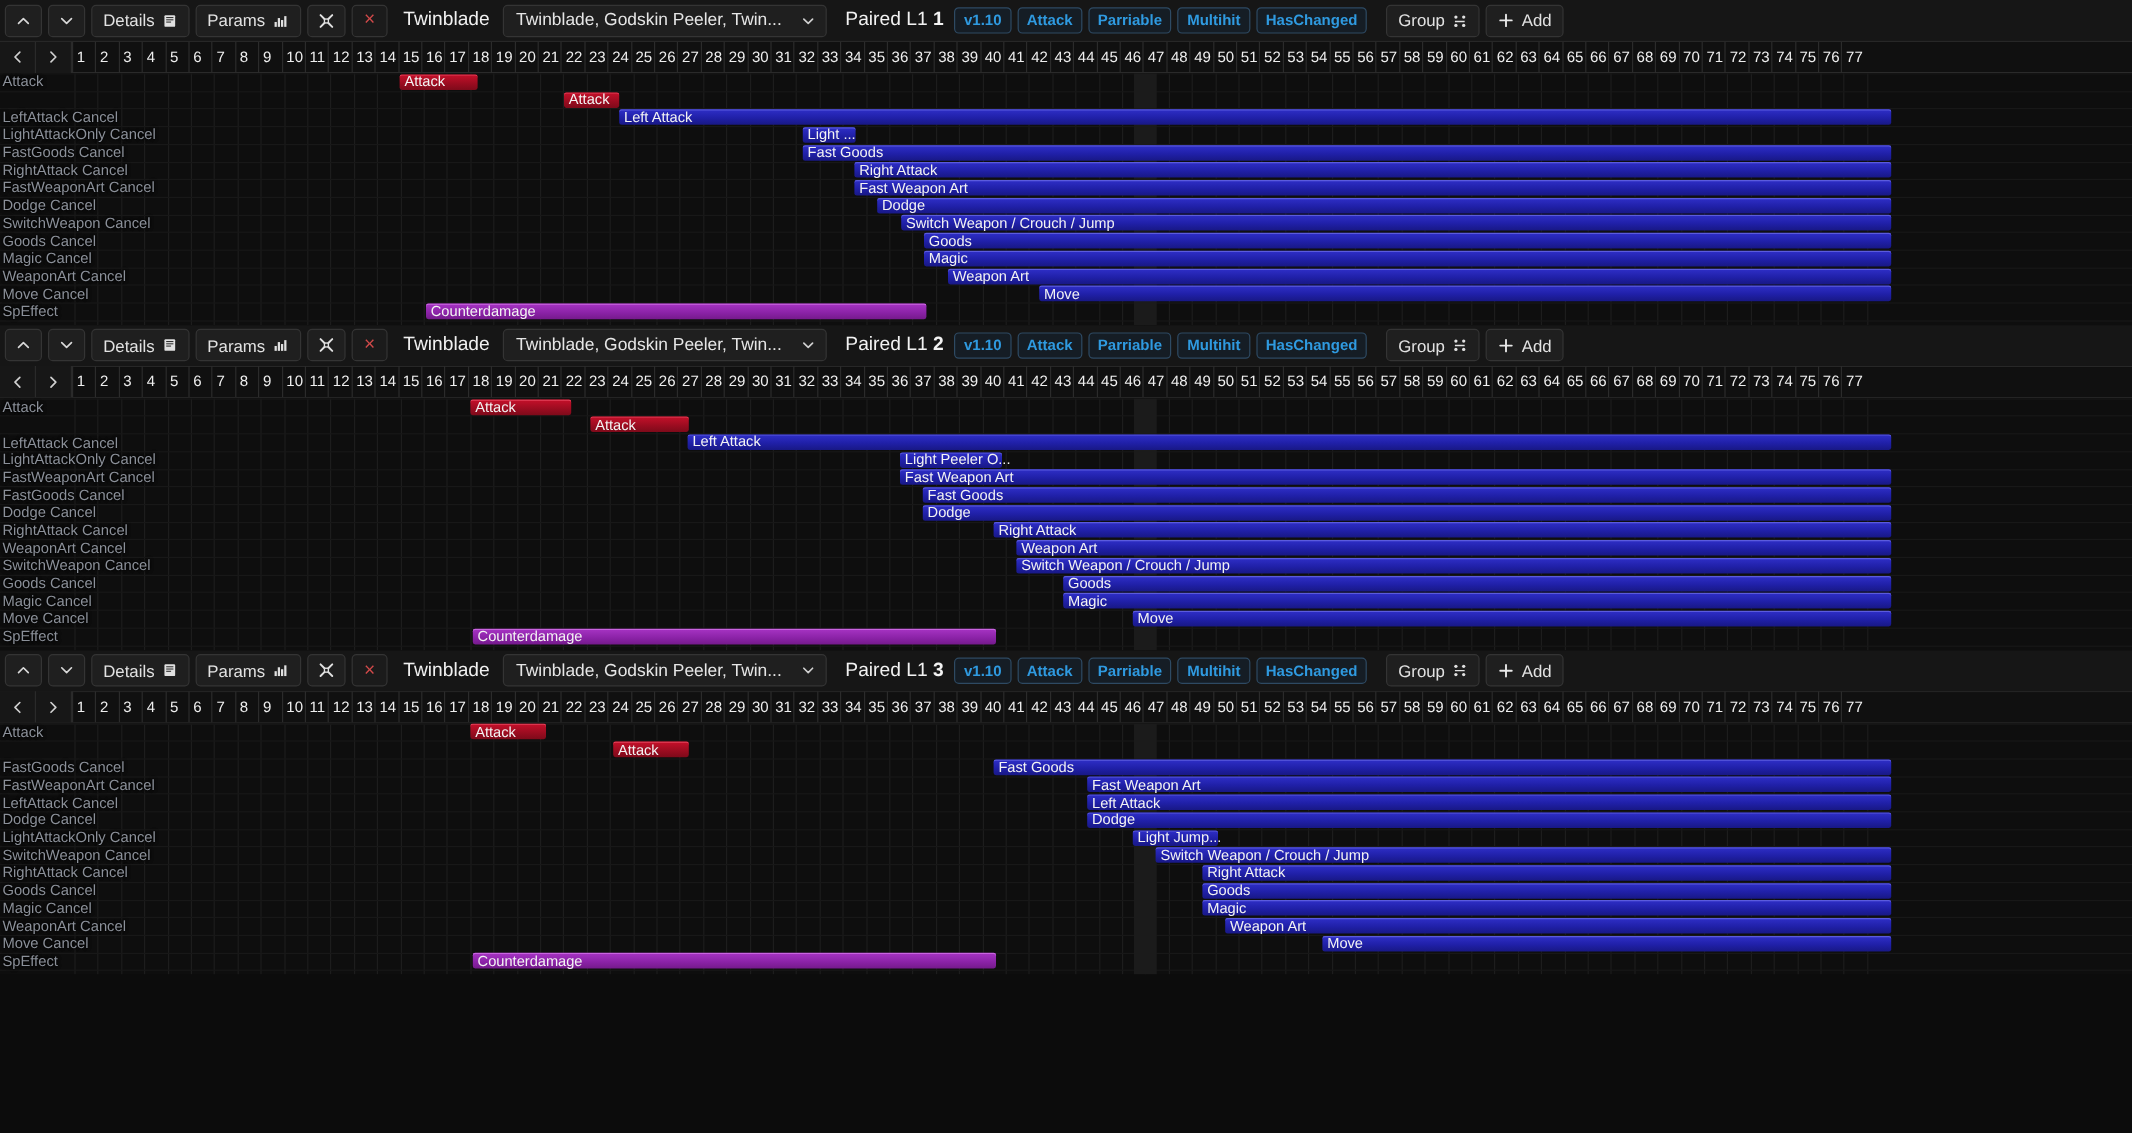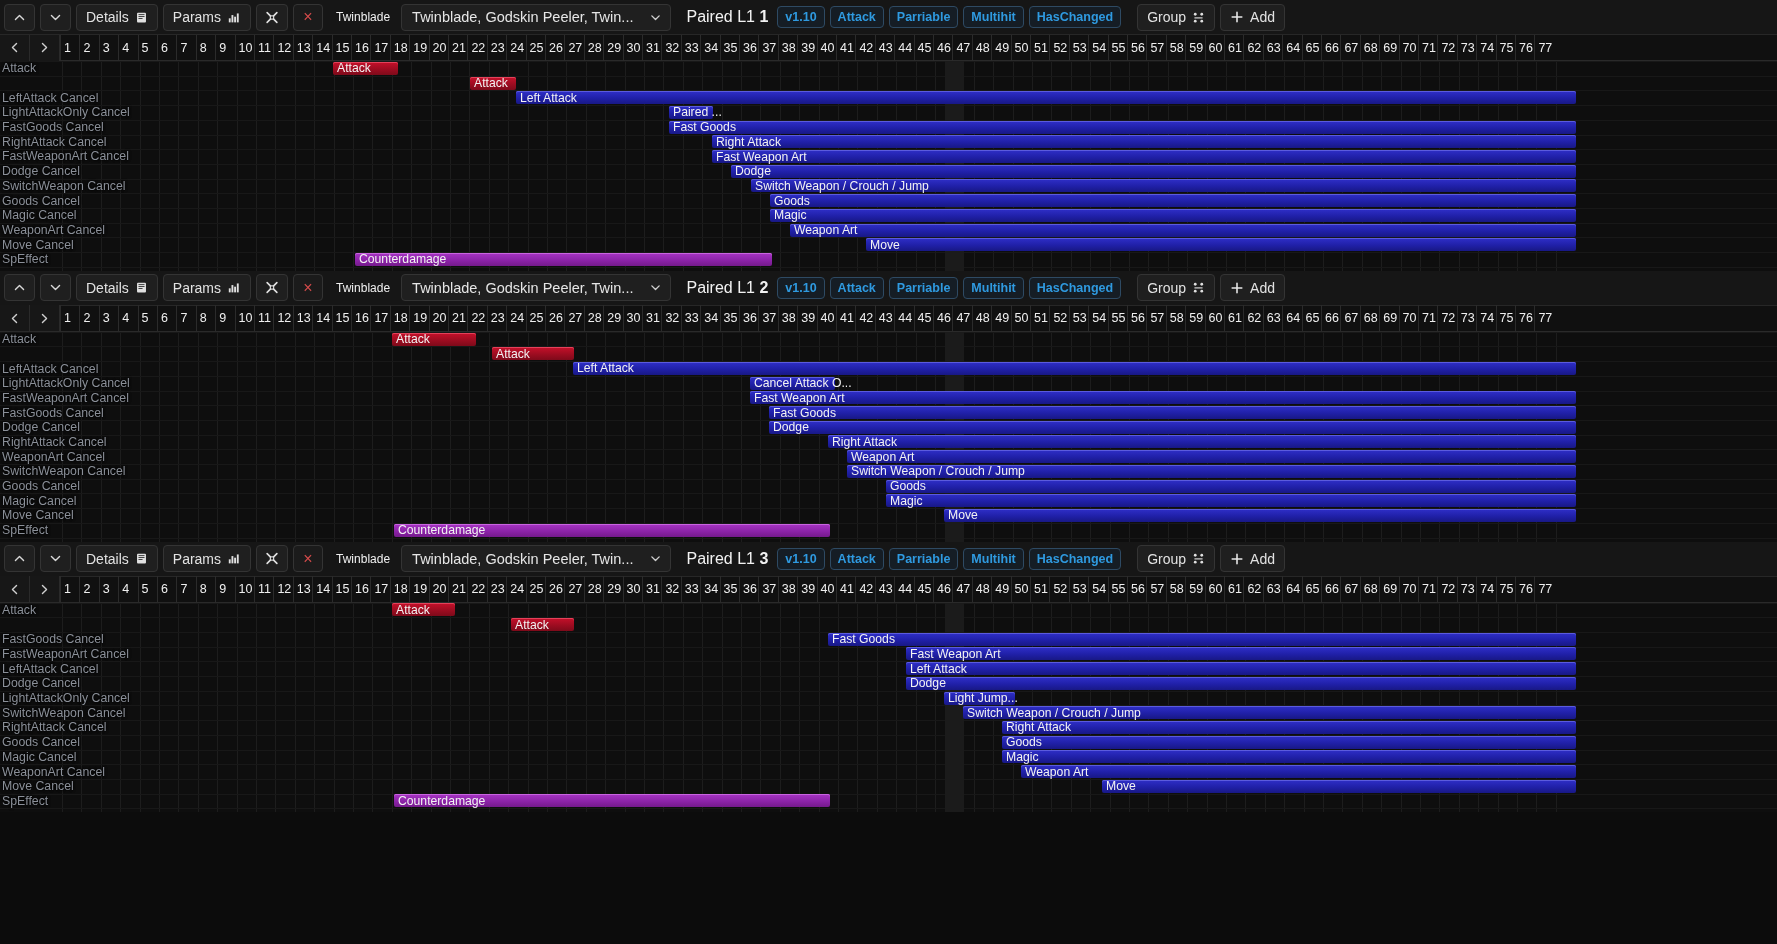--- a/index.html
+++ b/index.html
@@ -20,21 +20,21 @@
   }
   .tb-btn{
     height:27px; min-width:30px; padding:0 9px;
     background:#1f1f1f; border:1px solid #343434; border-radius:4px;
     color:#e2e2e2; font-size:14px; display:flex; align-items:center;
     justify-content:center; gap:6px; cursor:pointer; white-space:nowrap;
   }
   .tb-btn.icononly{ padding:0 8px; }
   .tb-btn.close{ color:#d24a4a; border-color:#343434; background:#1b1b1b;
     font-size:16px; padding:0 9px;}
-  .tb-title{ color:#f0f0f0; font-size:12px; padding:0 6px 0 8px; white-space:nowrap; }
+  .tb-title{ color:#f0f0f0; font-size:16px; padding:0 6px 0 8px; white-space:nowrap; }
   .tb-select{
     height:27px; background:#1f1f1f; border:1px solid #343434; border-radius:4px;
     color:#e6e6e6; font-size:14.5px; display:flex; align-items:center;
     padding:0 8px 0 10px; gap:16px; cursor:pointer; white-space:nowrap;
   }
   .tb-sub{ color:#f2f2f2; font-size:16px; padding:0 4px 0 10px; white-space:nowrap;}
   .tb-sub b{ font-weight:700; }
   .tag{
     height:22px; padding:0 7px; border:1px solid #2e4a63; border-radius:4px;
     background:#151d25; color:#2f9ae0; font-size:12.5px; font-weight:700;
@@ -379,21 +379,21 @@
           <div class="bar red" style="left: 333px; width: 65px; top: 0.8px;">
             <span class="txt">Attack</span>
           </div>
           <div class="bar red" style="left: 470px; width: 46px; top: 15.5px;">
             <span class="txt">Attack</span>
           </div>
           <div class="bar blue" style="left: 516px; width: 1060px; top: 30.2px;">
             <span class="txt">Left Attack</span>
           </div>
           <div class="bar blue" style="left: 669px; width: 44px; top: 44.9px;">
-            <span class="txt">Paired ...</span>
+            <span class="txt">Light ...</span>
           </div>
           <div class="bar blue" style="left: 669px; width: 907px; top: 59.6px;">
             <span class="txt">Fast Goods</span>
           </div>
           <div class="bar blue" style="left: 712px; width: 864px; top: 74.3px;">
             <span class="txt">Right Attack</span>
           </div>
           <div class="bar blue" style="left: 712px; width: 864px; top: 89px;">
             <span class="txt">Fast Weapon Art</span>
           </div>
@@ -741,21 +741,21 @@
           <div class="bar red" style="left: 392px; width: 84px; top: 0.8px;">
             <span class="txt">Attack</span>
           </div>
           <div class="bar red" style="left: 492px; width: 82px; top: 15.5px;">
             <span class="txt">Attack</span>
           </div>
           <div class="bar blue" style="left: 573px; width: 1003px; top: 30.2px;">
             <span class="txt">Left Attack</span>
           </div>
           <div class="bar blue" style="left: 750px; width: 85px; top: 44.9px;">
-            <span class="txt">Cancel Attack O...</span>
+            <span class="txt">Light Peeler O...</span>
           </div>
           <div class="bar blue" style="left: 750px; width: 826px; top: 59.6px;">
             <span class="txt">Fast Weapon Art</span>
           </div>
           <div class="bar blue" style="left: 769px; width: 807px; top: 74.3px;">
             <span class="txt">Fast Goods</span>
           </div>
           <div class="bar blue" style="left: 769px; width: 807px; top: 89px;">
             <span class="txt">Dodge</span>
           </div>

